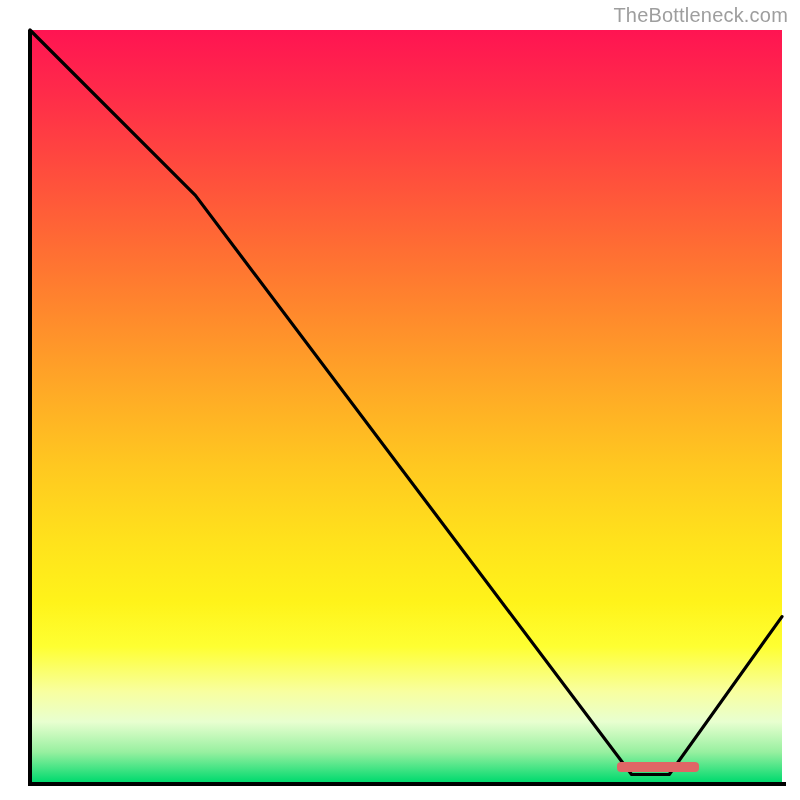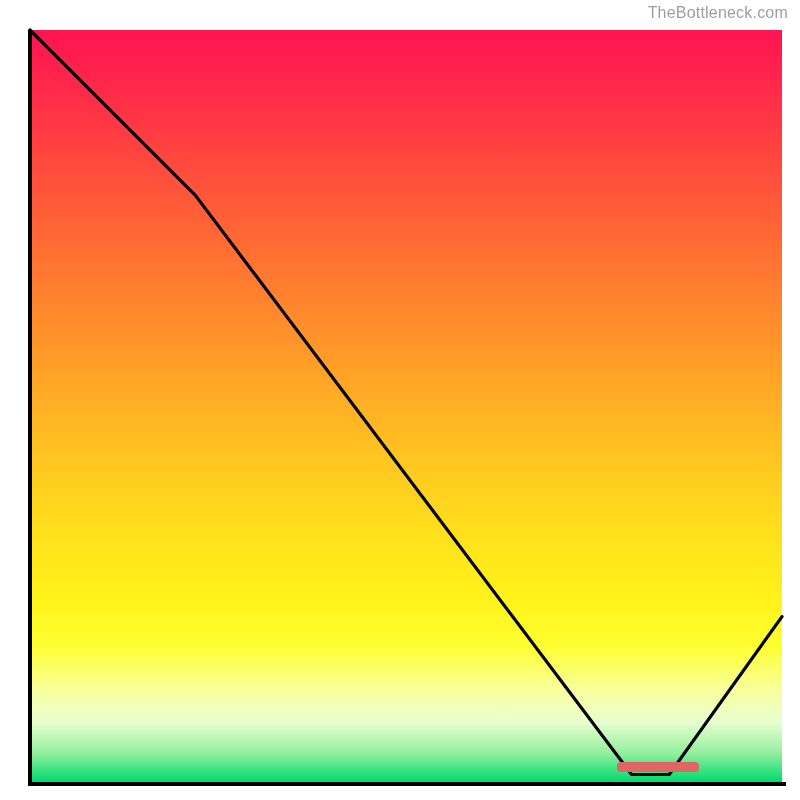--- a/index.html
+++ b/index.html
@@ -9,21 +9,21 @@
     height: 800px;
     background: #ffffff;
     font-family: Arial, Helvetica, sans-serif;
     position: relative;
   }
   .attribution {
     position: absolute;
     top: 4px;
     right: 12px;
     color: #9e9e9e;
-    font-size: 16px;
+    font-size: 20px;
     font-weight: 500;
     letter-spacing: 0.2px;
   }
   .plot-area {
     position: absolute;
     left: 30px;
     top: 30px;
     width: 752px;
     height: 752px;
     background: linear-gradient(to bottom,

